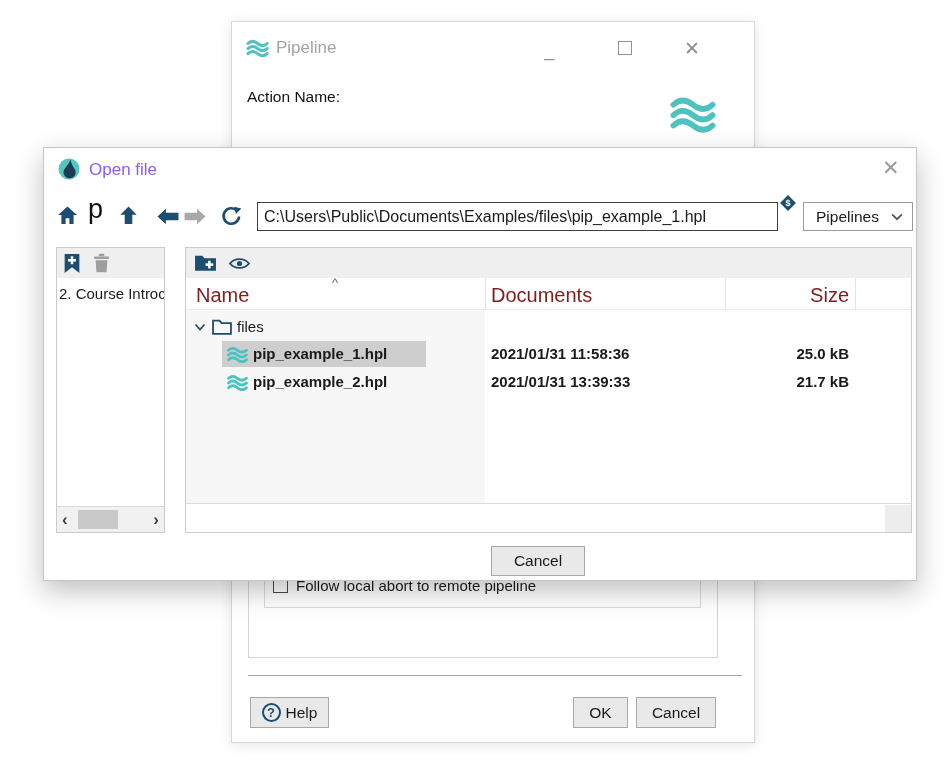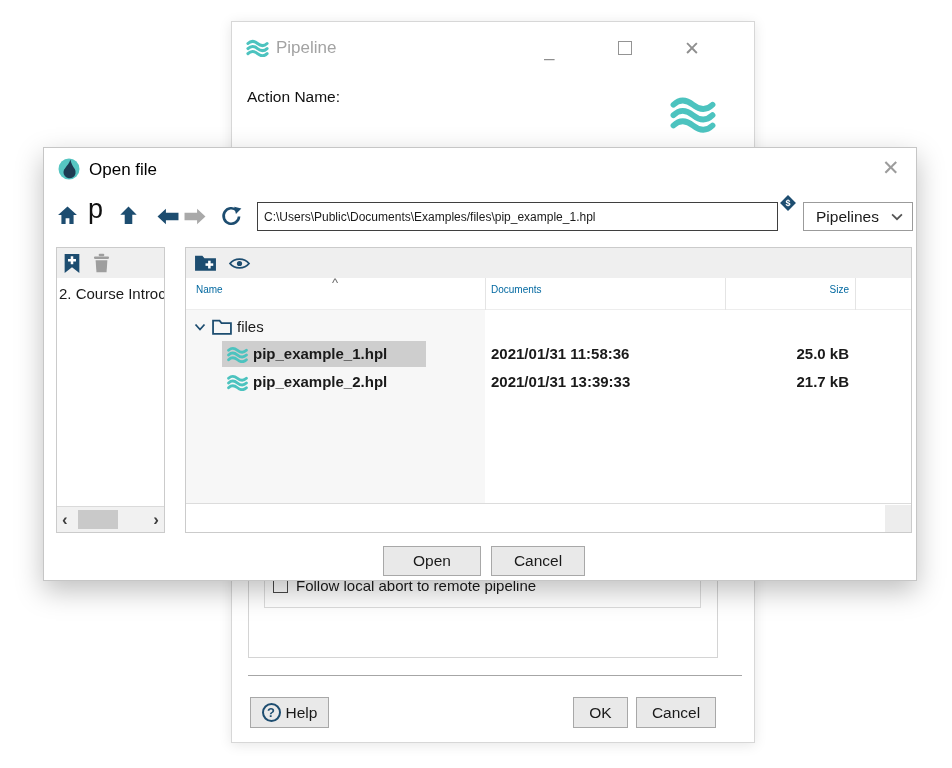--- a/index.html
+++ b/index.html
@@ -26,40 +26,40 @@
          font-size:15.5px; color:#1a1a1a; display:flex; align-items:center; justify-content:center; }
   .pd-help-btn { left:18px; top:675px; width:79px; height:31px; gap:5px; }
   .q-circle { display:inline-block; width:19px; height:19px; border:2px solid #1d4d70; border-radius:50%;
               color:#1d4d70; font-weight:bold; font-size:13px; line-height:15px; text-align:center; }
   .pd-ok-btn { left:341px; top:675px; width:55px; height:31px; }
   .pd-cancel-btn { left:404px; top:675px; width:80px; height:31px; }
 
   
   #open-dialog { left:43px; top:147px; width:874px; height:434px; background:#fff;
                  border:1px solid #c6c6c6; box-shadow:0 10px 26px rgba(0,0,0,.25); z-index:2; }
-  .od-title { left:45px; top:12px; font-size:17px; color:#000000;text-align:center; }
+  .od-title { left:45px; top:12px; font-size:17px; color:#8b5cf6;text-align:center; }
   .od-close { left:838px; top:8px; font-size:21px; color:#9c9c9c; }
   .od-p { left:44px; top:48px; font-size:27px; color:#111; line-height:27px; }
   .od-path-input { left:213px; top:54px; width:521px; height:29px; border:1px solid #3f3f3f;
-                   font-family:"Liberation Sans",sans-serif; font-size:12px; padding:0 6px; color:#1a1a1a; }
+                   font-family:"Liberation Sans",sans-serif; font-size:16px; padding:0 6px; color:#1a1a1a; }
   .od-filter { left:759px; top:54px; width:110px; height:29px; border:1px solid #9b9b9b; background:#fff;
                display:flex; align-items:center; padding:0 9px 0 12px; font-size:15.5px; }
   .od-filter .flab { flex:1; }
 
   .panel { border:1px solid #cbcbcb; background:#fff; overflow:hidden; }
   #left-panel  { left:12px;  top:99px; width:109px; height:286px; }
   #file-panel  { left:141px; top:99px; width:727px; height:286px; }
   .ptoolbar { left:0; top:0; right:0; height:30px; background:#efefef; }
   .lp-item { left:2px; top:37px; width:117px; font-size:15px; white-space:nowrap; overflow:hidden; }
   .hscroll { left:0; bottom:0; right:0; height:26px; background:#f1f1f1; border-top:1px solid #dadada; }
   .sarr { color:#3f3f3f; font-size:17px; font-weight:bold; line-height:24px; }
   .lp-thumb { left:21px; top:3px; width:40px; height:19px; background:#c9c9c9; }
 
   .fp-header { left:0; top:30px; right:0; height:32px; background:#fff; border-bottom:1px solid #ededed; }
-  .hcell { font-size:10px; color:#0369a1; }
+  .hcell { font-size:20px; color:#7f1d1d; }
   .colsep { top:30px; width:1px; height:32px; background:#e4e4e4; }
   .fp-namecol-bg { left:0; top:62px; width:299px; height:193px; background:#f7f7f7; }
   .trow { left:0; right:16px; height:27px; }
   .tcell { font-size:15px; top:4px; }
   .bold { font-weight:bold; }
   .sizecell { left:540px; width:123px; text-align:right; }
   .sel-box { left:36px; top:0; width:204px; height:26px; background:#cecece; }
   .fp-hscroll { left:0; top:255px; right:0; height:30px; background:#fff; border-top:1px solid #dcdcdc; }
   .fp-corner { right:0; top:1px; width:26px; height:29px; background:#ededed; }
 
@@ -253,15 +253,14 @@
       <span class="abs tcell bold" style="left:67px;">pip_example_2.hpl</span>
       <span class="abs tcell bold" style="left:305px;">2021/01/31 13:39:33</span>
       <span class="abs tcell bold sizecell">21.7 kB</span>
     </div>
 
     <div class="abs fp-hscroll">
       <div class="abs fp-corner"></div>
     </div>
   </div>
 
-  <button class="abs btn od-open-btn">Open</button>
   <button class="abs btn od-cancel-btn">Cancel</button>
 </div>
 
 </body></html>

